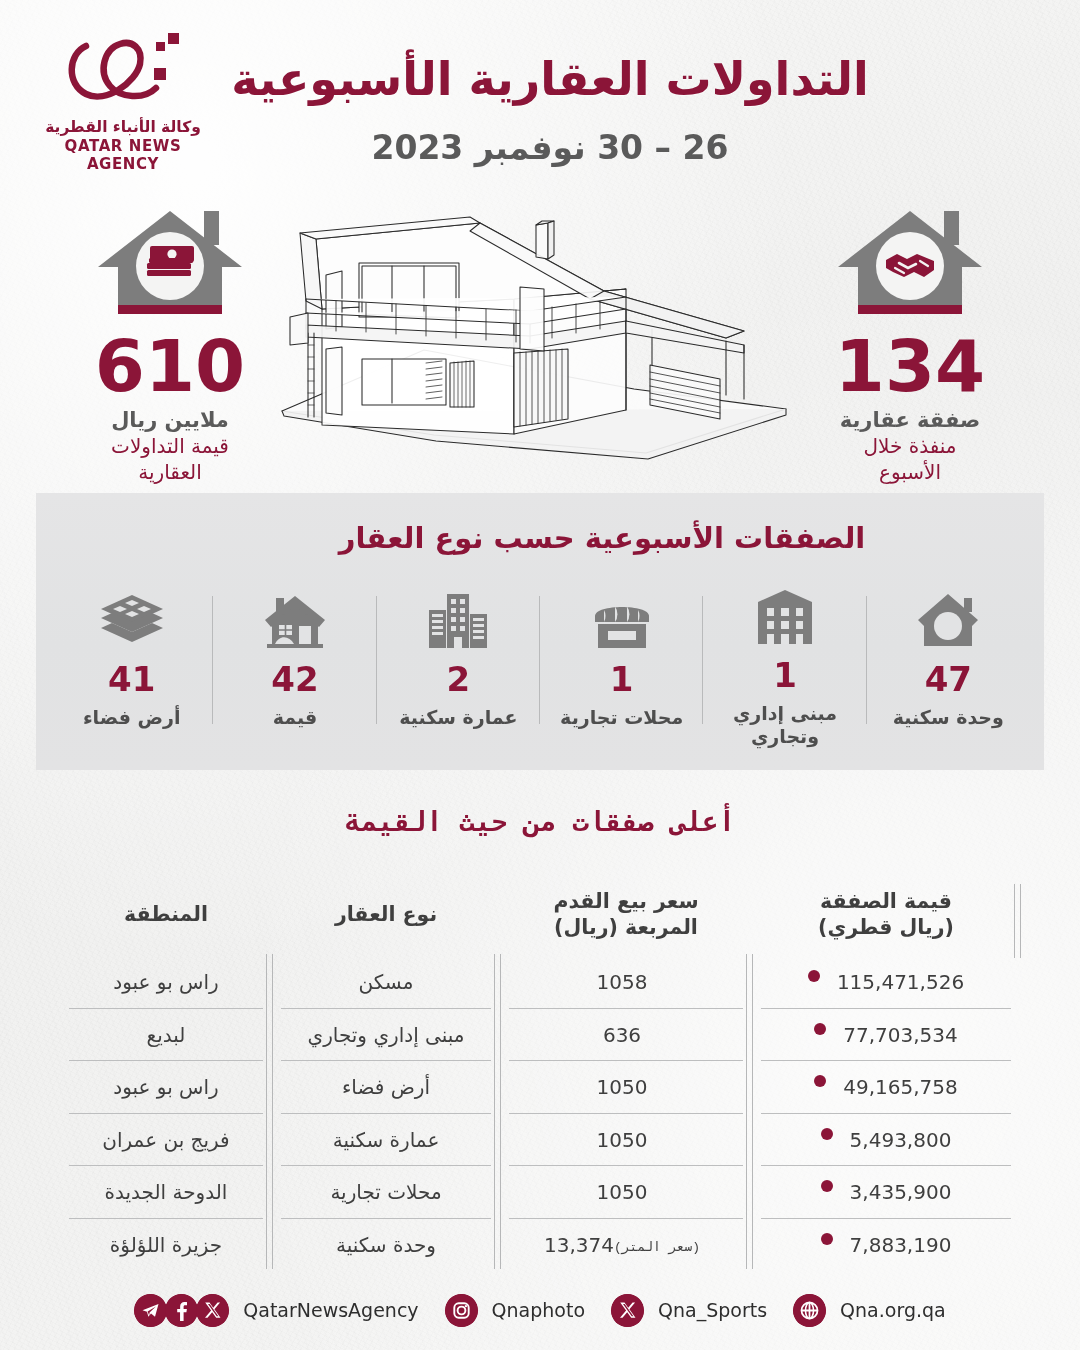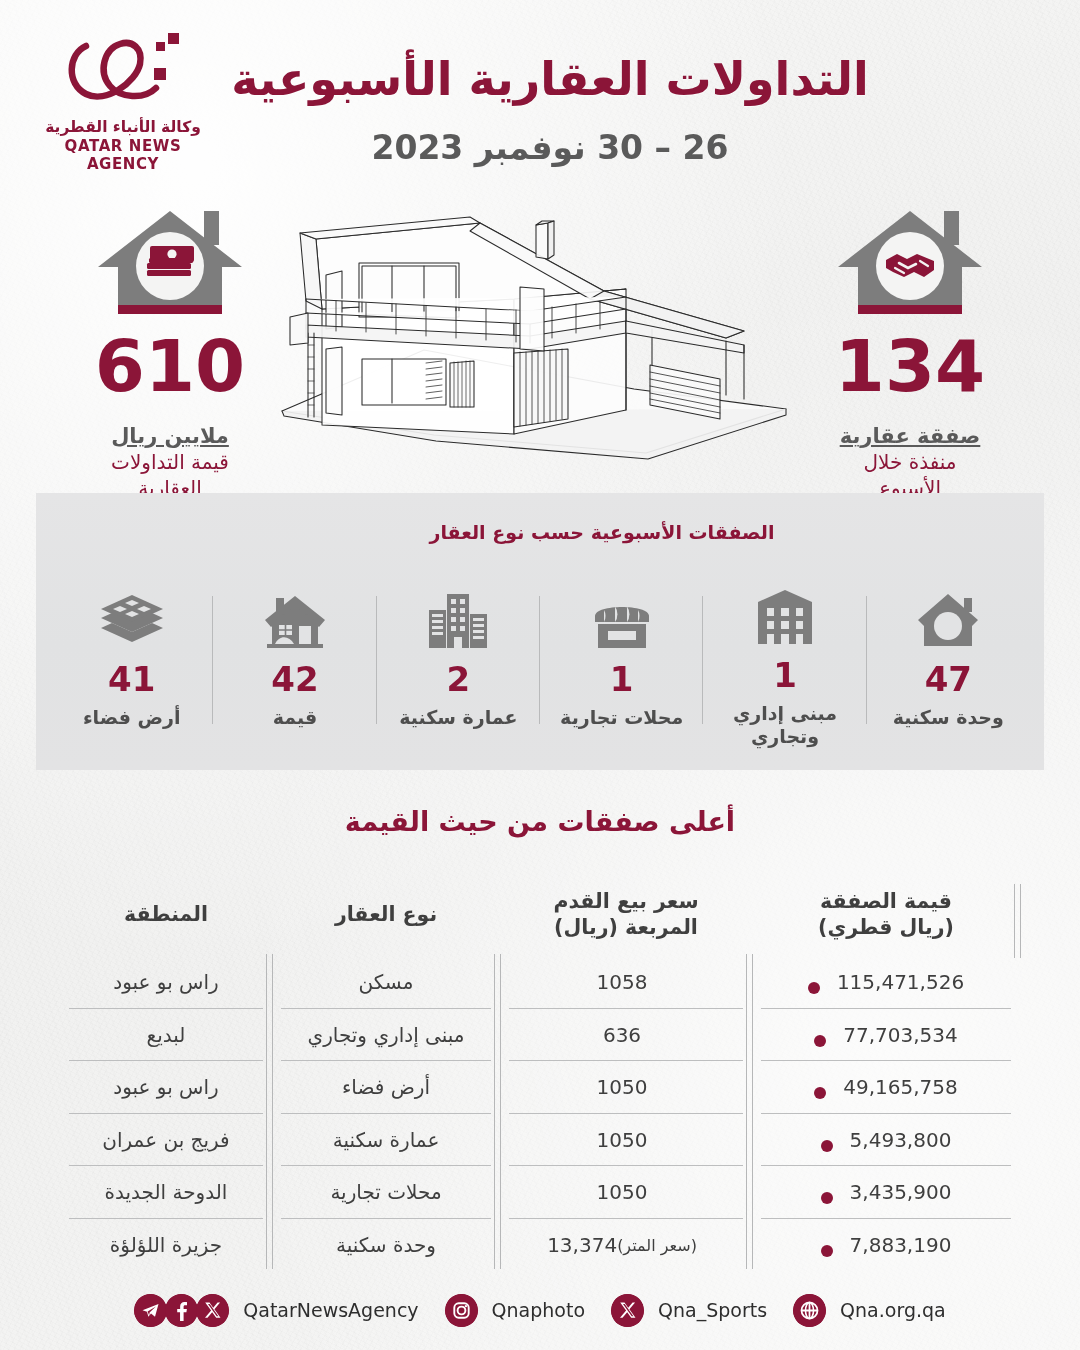--- a/index.html
+++ b/index.html
@@ -70,39 +70,39 @@
   #stat-deals { right: 45px; }
   #stat-value { left: 45px; }
 
   .stat-icon { height: 118px; display: flex; align-items: flex-end; justify-content: center; }
   .stat-number {
     font-size: 72px; font-weight: 700; color: #8b1538;
     line-height: 1.05; margin-top: 6px; direction: ltr;
   }
   .stat-label-grey {
     font-size: 21px; font-weight: 700; color: #5a5a5a;
-    direction: rtl; margin-top: 18px; line-height: 1.25; text-decoration: underline;
+    direction: rtl; margin-top: 2px; line-height: 1.25;
   }
   .stat-label-maroon {
     font-size: 20px; font-weight: 400; color: #8b1538;
     direction: rtl; line-height: 1.3;
   }
 
   #house-art { position: absolute; top: 8px; left: 274px; width: 540px; height: 262px; }
 
   
   #types-panel {
     position: absolute; top: 493px; right: 36px;
     width: 1008px; height: 277px;
     background: linear-gradient(180deg, #e5e5e6 0%, #e1e2e3 55%, #e3e3e4 100%);
   }
   #types-heading {
     position: absolute; top: 28px; right: 0; width: 884px;
     text-align: center; direction: rtl;
-    font-size: 19px; font-weight: 700; color: #8b1538;
+    font-size: 29px; font-weight: 700; color: #8b1538;
   }
   #types-row {
     position: absolute; top: 95px; right: 14px;
     width: 980px; height: 160px;
     display: flex; flex-direction: row; direction: rtl;
   }
   .type-cell {
     flex: 1 1 0; position: relative;
     display: flex; flex-direction: column; align-items: center;
   }
@@ -117,21 +117,21 @@
   }
   .type-label {
     font-size: 19px; font-weight: 700; color: #4e4e4e;
     margin-top: 10px; direction: rtl; text-align: center; line-height: 1.2;
   }
 
   
   #table-heading {
     position: absolute; top: 806px; right: 0; width: 1080px;
     text-align: center; direction: rtl;
-    font-size: 27px; font-weight: 700; color: #8b1538;
+    font-size: 27px; font-weight: 700; color: #8b1538; font-family: Liberation Mono, monospace;
   }
 
   #deals-table {
     position: absolute; top: 872px; right: 60px;
     width: 960px; height: 400px;
     direction: rtl;
   }
   .tbl-row { display: flex; flex-direction: row; width: 100%; }
 
   #tbl-head { height: 84px; }
@@ -164,27 +164,27 @@
   #tbl-head .c-type::after,
   #tbl-head .c-region::after { top: 12px; height: 74px; }
 
   
   .data-row .cell .sep {
     position: absolute; bottom: 0; right: 9px; left: 9px;
     height: 1px; background: #bdbebf;
   }
   .data-row:last-child .cell .sep { display: none; }
 
-  .value-wrap { display: flex; flex-direction: row; align-items: flex-end; gap: 17px; direction: ltr; }
+  .value-wrap { display: flex; flex-direction: row; align-items: flex-start; gap: 17px; direction: ltr; }
   .dot {
     width: 12px; height: 12px; border-radius: 50%;
     background: #8b1538; flex: 0 0 auto;
   }
   .num { direction: ltr; font-size: 20px; }
-  .price-note { font-size: 16px; color: #3f3f3f; direction: rtl; margin-right: 8px; align-self: flex-end; padding-bottom: 2px; }
+  .price-note { font-size: 13px; color: #3f3f3f; direction: rtl; margin-right: 8px; align-self: flex-end; padding-bottom: 2px; font-family: Liberation Mono, monospace; }
   .price-wrap { display: flex; flex-direction: row-reverse; align-items: baseline; text-align: center; }
 
   
   #footer {
     position: absolute; bottom: 16px; right: 0; width: 1080px;
     height: 48px;
     display: flex; flex-direction: row; align-items: center; justify-content: center;
     gap: 26px; direction: ltr;
   }
   .social-group { display: flex; flex-direction: row; align-items: center; gap: 7px; }

